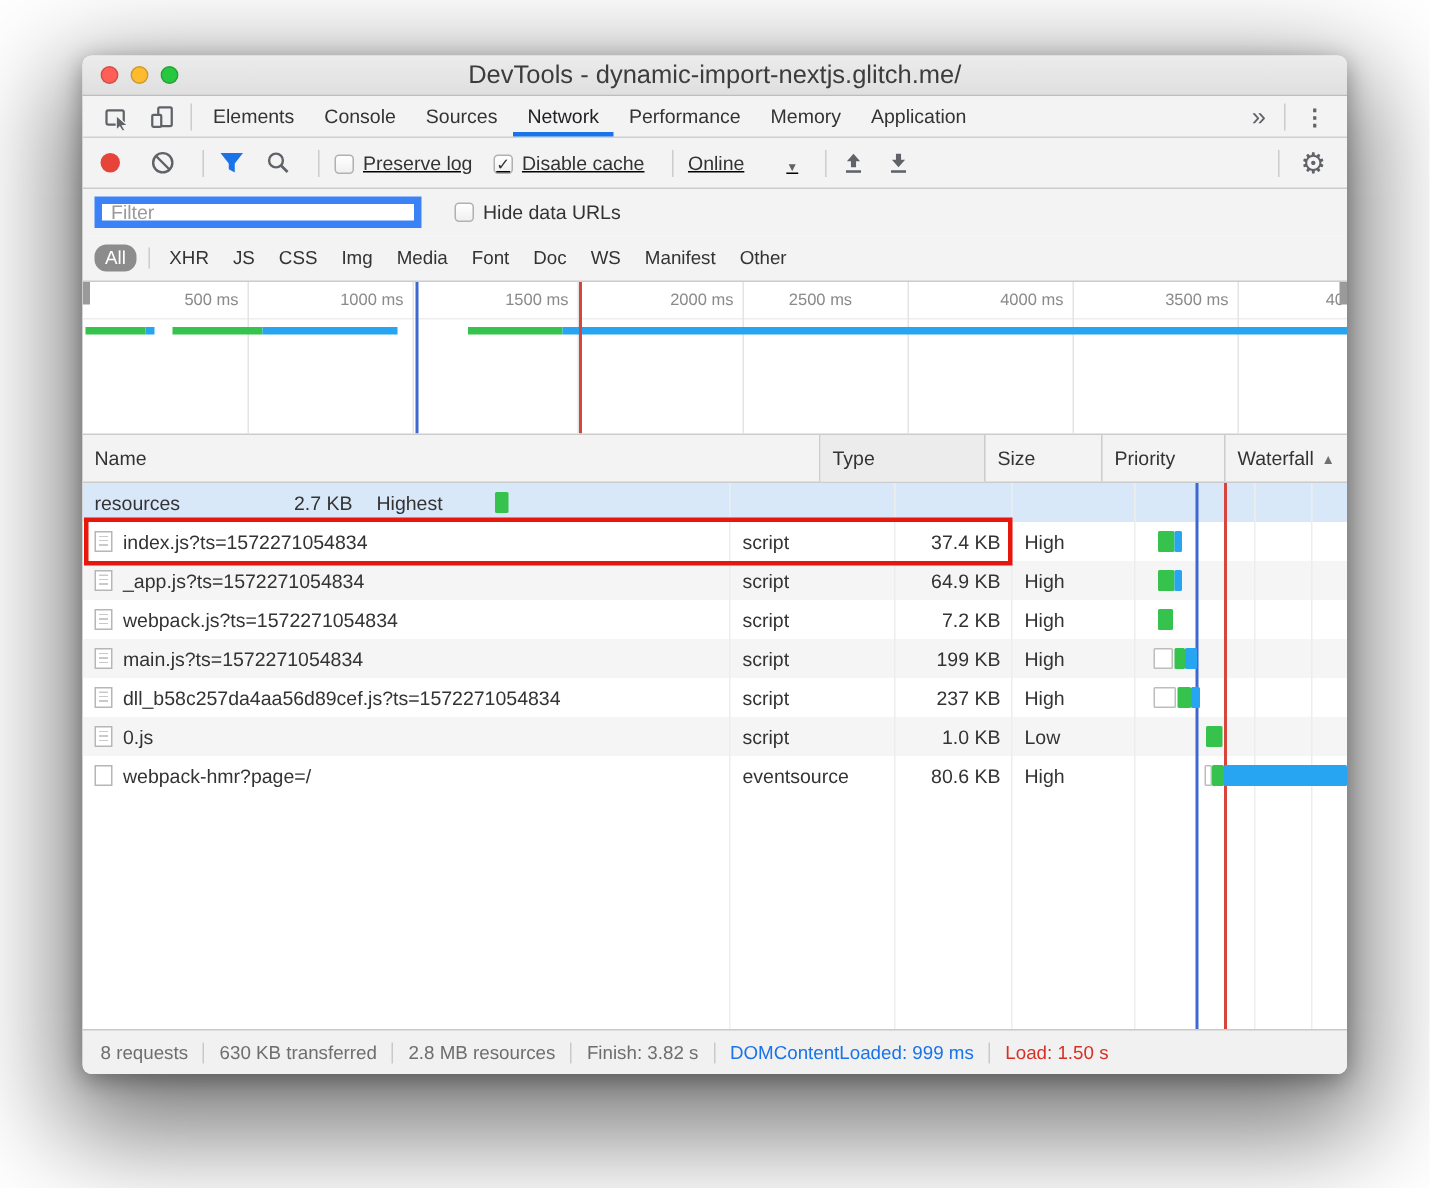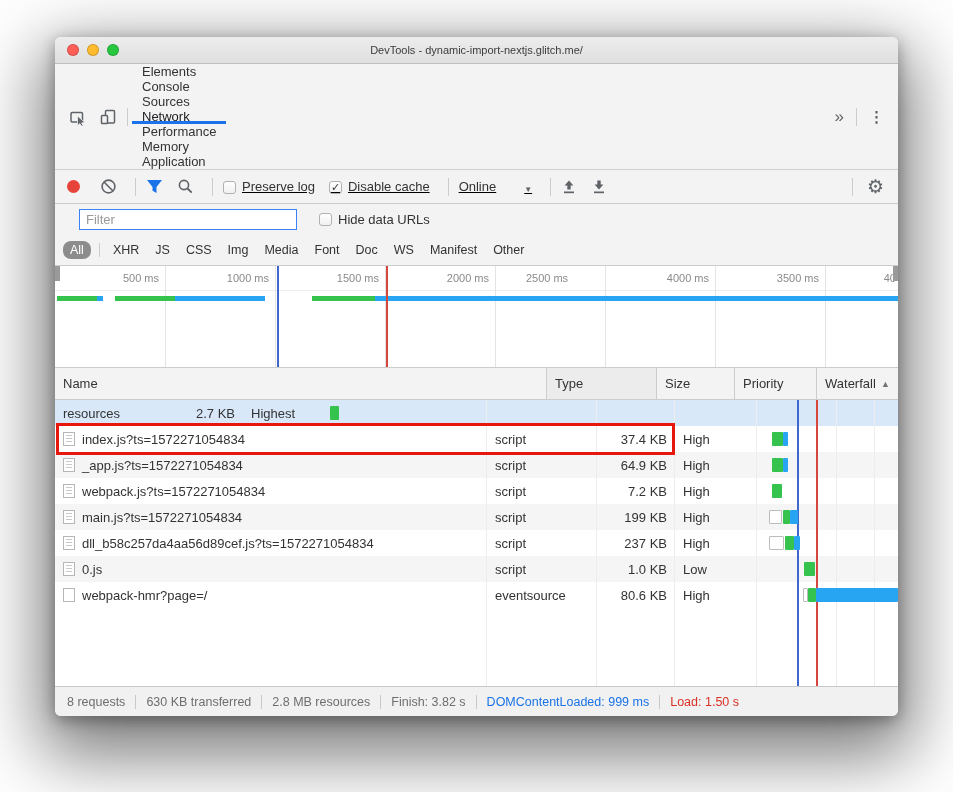--- a/index.html
+++ b/index.html
@@ -3,42 +3,42 @@
 <meta charset="utf-8">
 <style>
   html,body{margin:0;padding:0;}
   body{width:953px;height:792px;position:relative;background:#fff;font-family:"Liberation Sans",sans-serif;overflow:hidden;}
   .window{position:absolute;left:55px;top:37px;width:843px;height:679px;border-radius:6px;overflow:hidden;
           background:#fff;display:flex;flex-direction:column;
           box-shadow:0 26px 70px 14px rgba(0,0,0,0.52),0 4px 16px rgba(0,0,0,0.35);}
   
   .titlebar{flex:0 0 27px;background:linear-gradient(#ececec,#dfdfdf);border-bottom:1px solid #bdbdbd;
             position:relative;display:flex;align-items:center;justify-content:center;box-sizing:border-box;}
-  .titlebar .title{font-size:11px;color:#3c3c3c;}
+  .titlebar .title{font-size:17px;color:#3c3c3c;}
   .lights{position:absolute;left:12px;top:7px;display:flex;gap:8px;}
   .light{width:12px;height:12px;border-radius:50%;border:0.5px solid rgba(0,0,0,0.18);box-sizing:border-box;}
   
   .tabbar{flex:0 0 28px;background:#f3f3f3;display:flex;align-items:stretch;border-bottom:1px solid #d0d0d0;box-sizing:border-box;padding-left:8px;}
   .tbicon{display:flex;align-items:center;padding:0 6px;}
   .vsep{width:1px;height:18px;background:#ccc;align-self:center;margin:0 4px;}
   .tab{display:flex;align-items:center;padding:0 10px;font-size:13px;color:#333;cursor:default;}
   .tab.active{box-shadow:inset 0 -3px 0 var(--accent);color:#202124;}
   .tab-right{margin-left:auto;display:flex;align-items:center;padding-right:6px;}
   .glyph{color:#5f6368;}
   
   .toolbar{flex:0 0 34px;background:#f3f3f3;border-bottom:1px solid #ccc;display:flex;align-items:center;box-sizing:border-box;padding:0 10px;}
   .tool{display:flex;align-items:flex-end;margin-right:14px;text-decoration:underline;}
   .record-dot{width:13px;height:13px;border-radius:50%;background:#e6443a;margin:0 6px 0 2px;}
   .cb{width:13px;height:13px;border:1px solid #b1b1b1;border-radius:3px;background:linear-gradient(#fff,#f0f0f0);
       display:flex;align-items:center;justify-content:center;font-size:11px;color:#333;margin-right:6px;box-sizing:border-box;}
   .cb-label{font-size:13px;color:#333;}
   .spacer{flex:1;}
   
   .filterrow{flex:0 0 31px;background:#f3f3f3;display:flex;align-items:center;padding-left:8px;box-sizing:border-box;}
-  .filter-input{width:218px;height:21px;background:#fff;border:1px solid #3b82f6;font-size:13px;padding:0 6px;color:#4d7c0f;box-sizing:border-box;font-family:"Liberation Sans",sans-serif;outline:none;margin-left:16px;}
+  .filter-input{width:218px;height:21px;background:#fff;border:5px solid #3b82f6;font-size:13px;padding:0 6px;color:#4d7c0f;box-sizing:border-box;font-family:"Liberation Sans",sans-serif;outline:none;}
   .filter-input::placeholder{color:#9a9a9a;}
   .hide-urls{display:flex;align-items:center;margin-left:22px;}
   
   .chipsrow{flex:0 0 31px;background:#f3f3f3;display:flex;align-items:center;padding-left:8px;font-size:12.5px;color:#333;border-bottom:1px solid #ccc;box-sizing:border-box;}
   .chip{padding:2px 7px;border-radius:8px;margin-right:2px;}
   .chip.active{background:#8c8c8c;color:#fff;}
   .chip-sep{width:1px;height:14px;background:#ccc;margin:0 6px;}
   
   .overview{flex:0 0 102px;background:#fff;border-bottom:1px solid #ccc;position:relative;box-sizing:border-box;overflow:hidden;}
   .ov-grid{position:absolute;top:0;bottom:0;width:1px;background:#e4e4e4;}
@@ -98,21 +98,21 @@
         <path d="M8.5 8 L16 14.6 L12.6 14.9 L14.4 18 L12.4 18 L10.8 15.6 L8.5 17.8 Z" fill="#5f6368" stroke="#f3f3f3" stroke-width="0.8"></path>
       </svg>
     </div>
     <div class="tbicon">
       <svg width="18" height="18" viewBox="0 0 18 18">
         <rect x="6.5" y="2.5" width="9" height="12.5" rx="1" fill="none" stroke="#5f6368" stroke-width="1.5"></rect>
         <rect x="2.5" y="7.5" width="6" height="8" rx="0.8" fill="#f3f3f3" stroke="#5f6368" stroke-width="1.5"></rect>
       </svg>
     </div>
     <div class="vsep"></div>
-    <div id="tabs" style="display:flex;flex-direction:column;">
+    <div id="tabs" style="display:flex;">
         <div class="tab">Elements</div>
         <div class="tab">Console</div>
         <div class="tab">Sources</div>
         <div class="tab active">Network</div>
         <div class="tab">Performance</div>
         <div class="tab">Memory</div>
         <div class="tab">Application</div>
       </div>
     <div class="tab-right">
       <span class="glyph" style="font-size:17px;padding:0 8px;">»</span>

